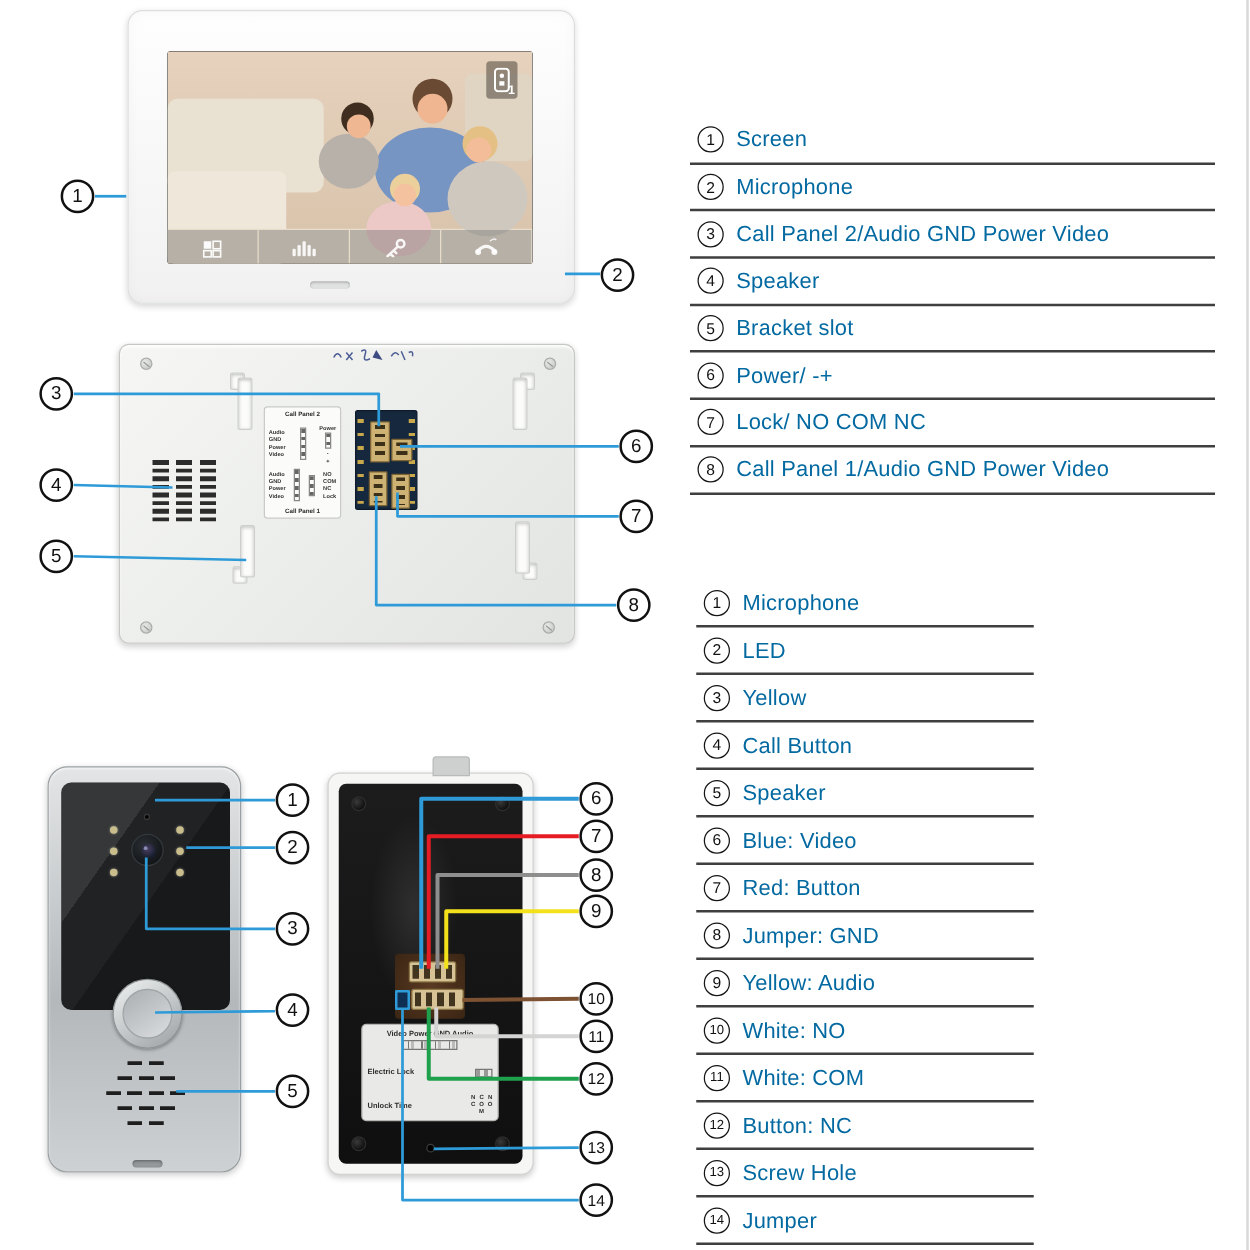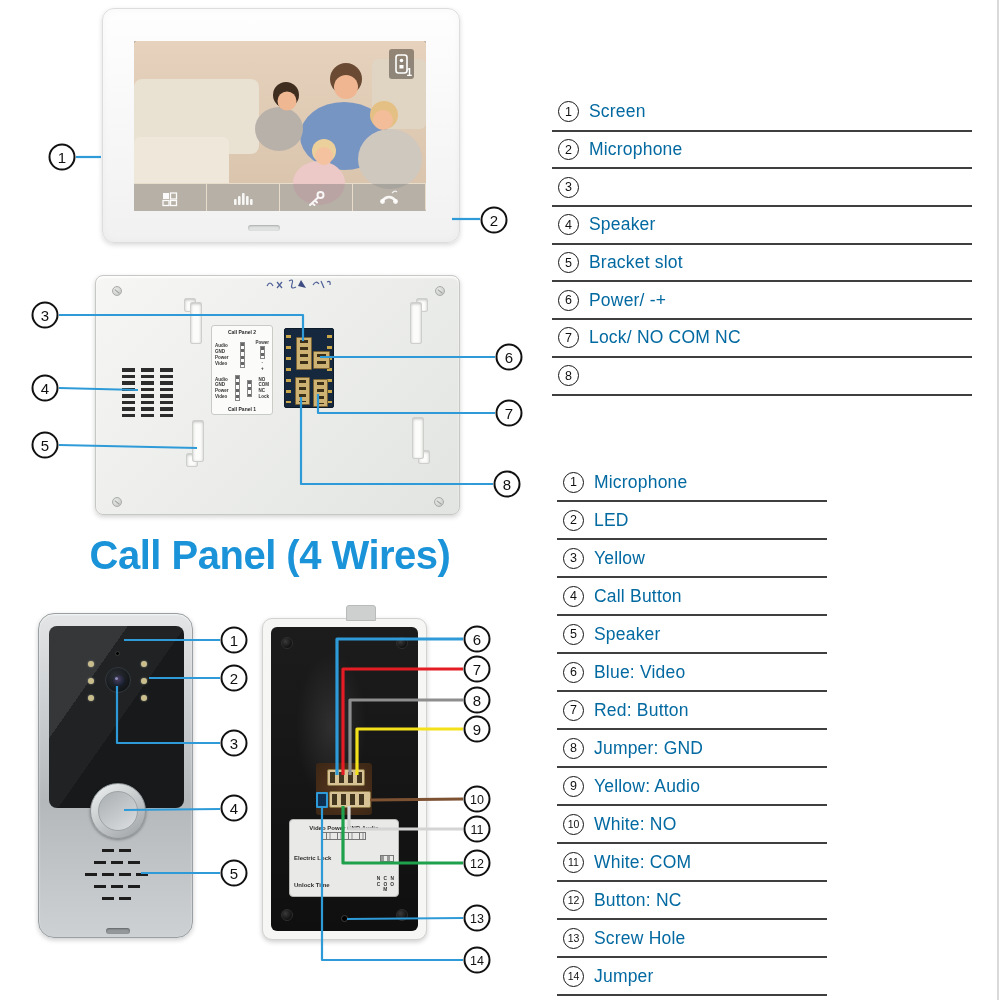--- a/index.html
+++ b/index.html
@@ -316,21 +316,20 @@
         </div>
       <div class="pcb-conn" style="left:10px;top:48px;width:15px;height:28px">
           <div class="slots"></div>
         </div>
       <div class="pcb-conn" style="left:28px;top:50px;width:15px;height:28px">
           <div class="slots"></div>
         </div>
     </div>
   </div>
 
-  <div id="cp-title" class="abs">Call Panel (4 Wires)</div>
 
   <div id="panel-front" class="abs">
     <div id="pf-glass">
       <div class="shine"></div>
       <div id="pf-mic"></div>
       <div class="led" style="left:39px;top:35px"></div>
       <div class="led" style="left:39px;top:52px"></div>
       <div class="led" style="left:39px;top:69px"></div>
       <div class="led" style="left:92px;top:35px"></div>
       <div class="led" style="left:92px;top:52px"></div>
@@ -452,39 +451,41 @@
     <div class="lrow">
         <span class="lnum">1</span>
         <span class="llabel">Screen</span>
       </div>
     <div class="lrow">
         <span class="lnum">2</span>
         <span class="llabel">Microphone</span>
       </div>
     <div class="lrow">
         <span class="lnum">3</span>
+        <span class="llabel">Call Panel 2/Audio GND Power Video</span>
       </div>
     <div class="lrow">
         <span class="lnum">4</span>
         <span class="llabel">Speaker</span>
       </div>
     <div class="lrow">
         <span class="lnum">5</span>
         <span class="llabel">Bracket slot</span>
       </div>
     <div class="lrow">
         <span class="lnum">6</span>
         <span class="llabel">Power/ -+</span>
       </div>
     <div class="lrow">
         <span class="lnum">7</span>
         <span class="llabel">Lock/ NO COM NC</span>
       </div>
     <div class="lrow">
         <span class="lnum">8</span>
+        <span class="llabel">Call Panel 1/Audio GND Power Video</span>
       </div>
   </div>
 
   <div id="legend-panel" class="legend" style="left:557px;top:464px;width:270px">
     <div class="lrow">
         <span class="lnum">1</span>
         <span class="llabel">Microphone</span>
       </div>
     <div class="lrow">
         <span class="lnum">2</span>

